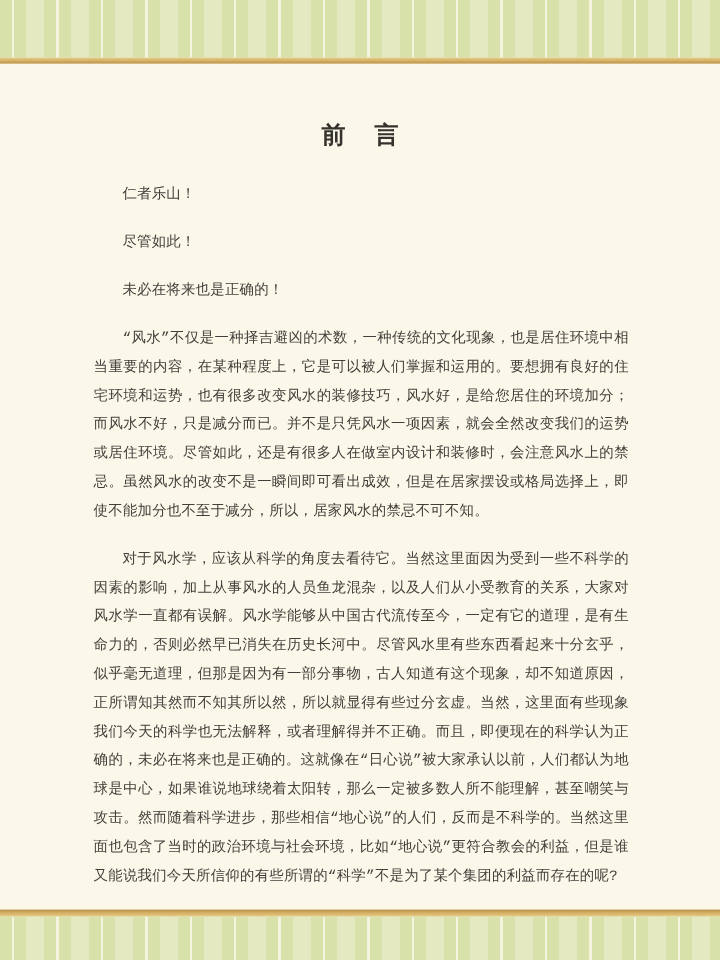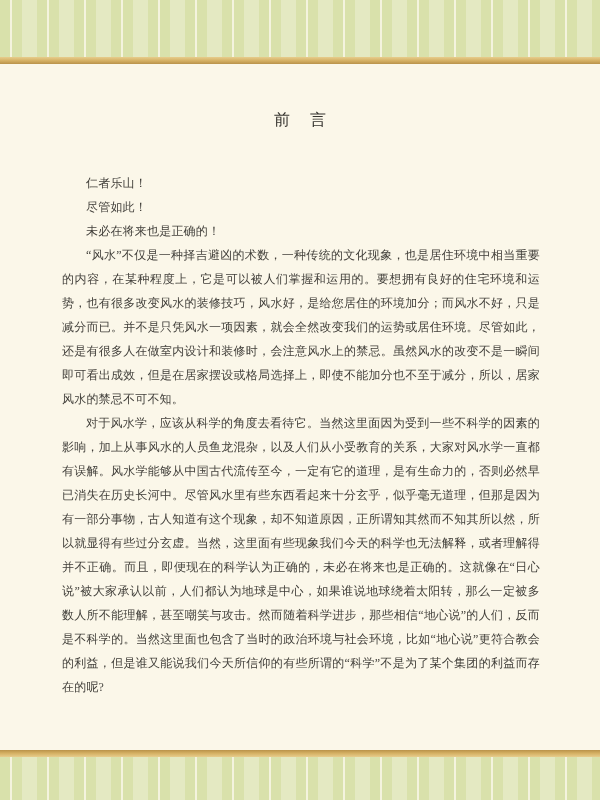--- a/index.html
+++ b/index.html
@@ -47,33 +47,34 @@
     background:linear-gradient(to top,var(--gold-light) 0%,var(--gold-mid) 55%,var(--gold-dark) 100%);
   }
 
   .content{
     flex:1;
     padding:46px 60px 0 62px;
     box-sizing:border-box;
   }
   .title{
     text-align:center;
-    font-size:16px;
-    font-weight:normal;
+    font-size:20px;
+    font-weight:bold;
     letter-spacing:2px;
-    margin:0 0 40px 0;
+    margin:0 0 24px 0;
     color:#35332e;
   }
   .intro p, .body-text p{
-    margin:0;
+    margin:16px;
     font-size:12px;
     line-height:24px;
     text-indent:2em;
     text-align:justify;
     letter-spacing:0.2px;
+    font-family:Liberation Mono, monospace;
   }
 </style>
 </head>
 <body>
 
 <div class="page">
 
   <div class="band band-top"></div>
   <div class="gold-rule"></div>
 

